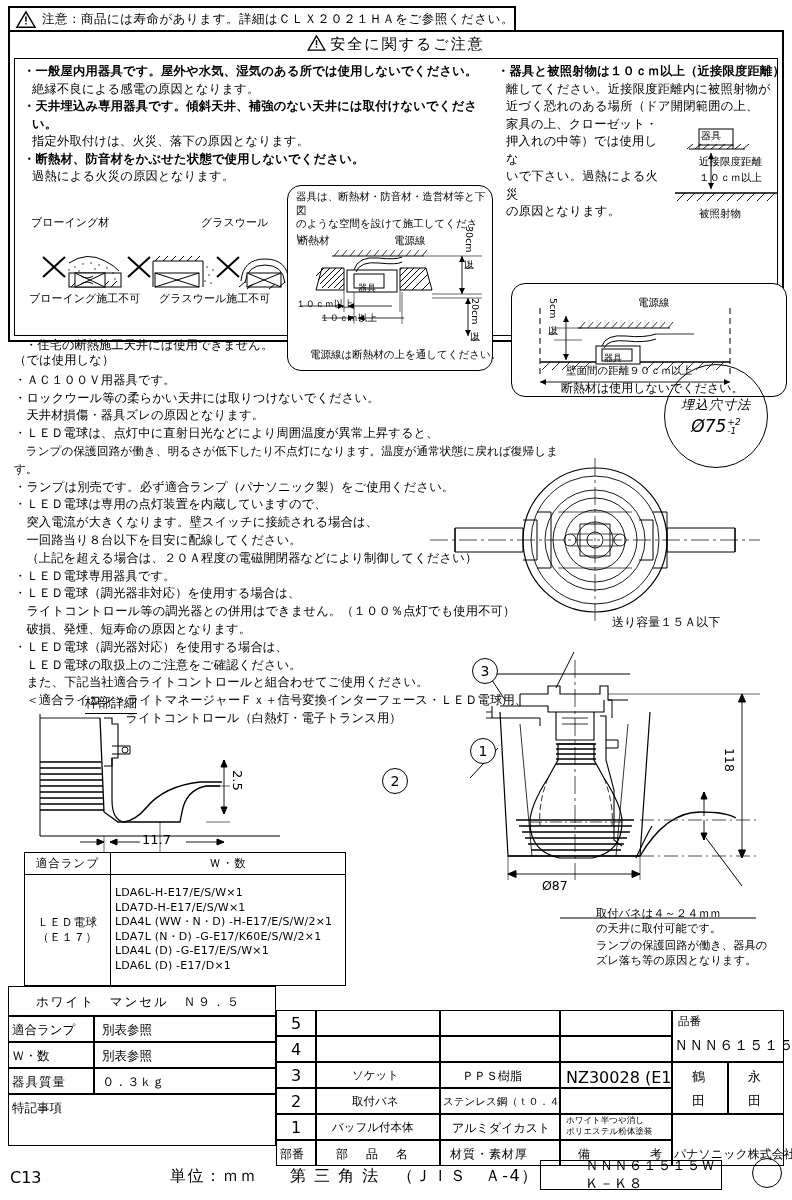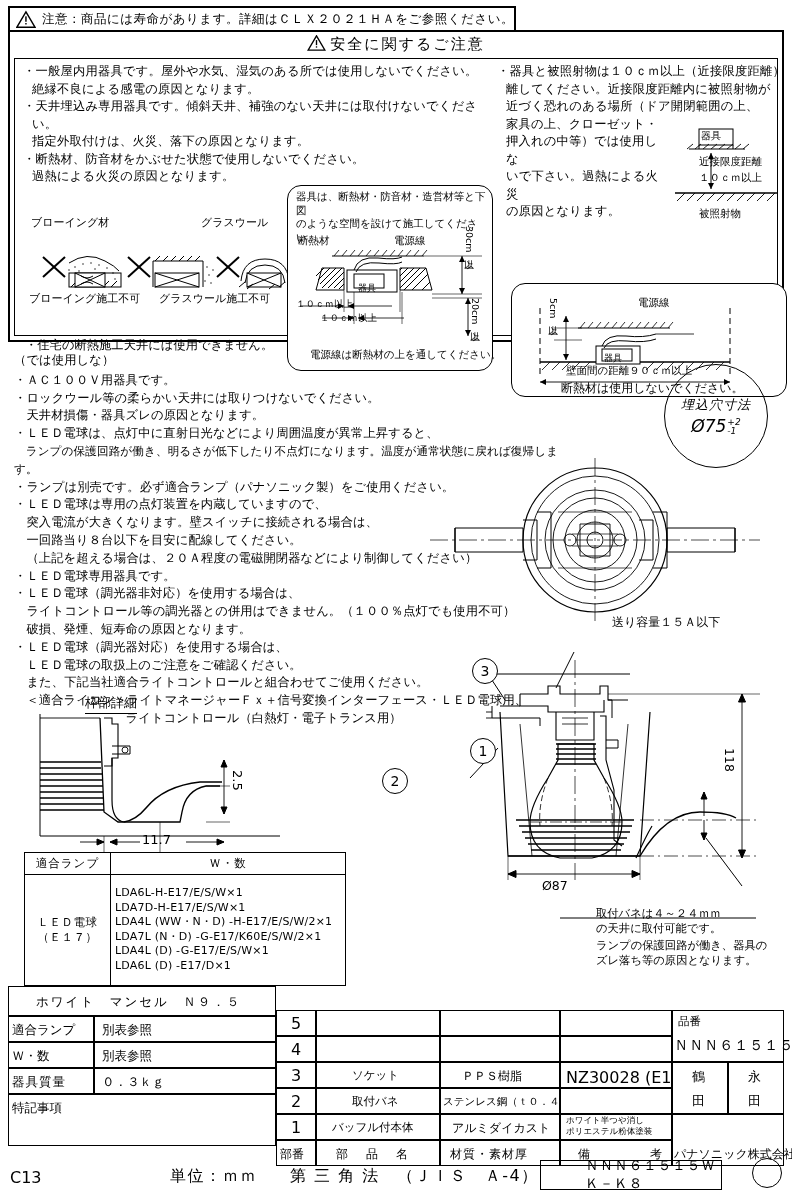--- a/index.html
+++ b/index.html
@@ -39,21 +39,21 @@
   .safety-title .tri { margin-right: 4px; }
 
   .bullets-left {
     position: absolute; left: 8px; top: 4px; width: 468px;
     font-size: 12.3px; line-height: 17.5px; letter-spacing: .2px;
   }
   .bullets-right {
     position: absolute; left: 482px; top: 4px; width: 290px;
     font-size: 12.3px; line-height: 17.5px; letter-spacing: .2px;
   }
-  .bul { text-indent: -9px; padding-left: 9px; }
+  .bul { text-indent: -9px; padding-left: 9px; font-weight: bold; }
   .sub { padding-left: 9px; }
 
   
   .insul-figs { position: absolute; left: 14px; top: 174px; width: 258px; height: 92px; }
   .insul-cap { position:absolute; font-size:11px; }
   .no-ins-note { position: absolute; left: 10px; top: 278px; font-size: 12.3px; }
 
   
   .round-box {
     position: absolute; border: 1px solid #000; border-radius: 14px; background: #fff;

